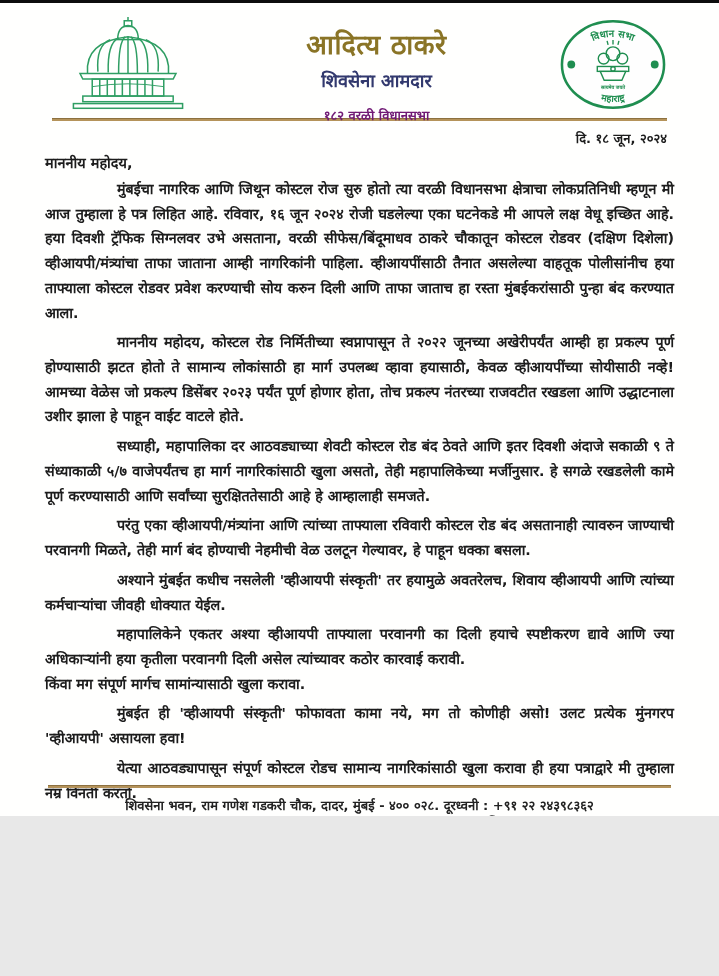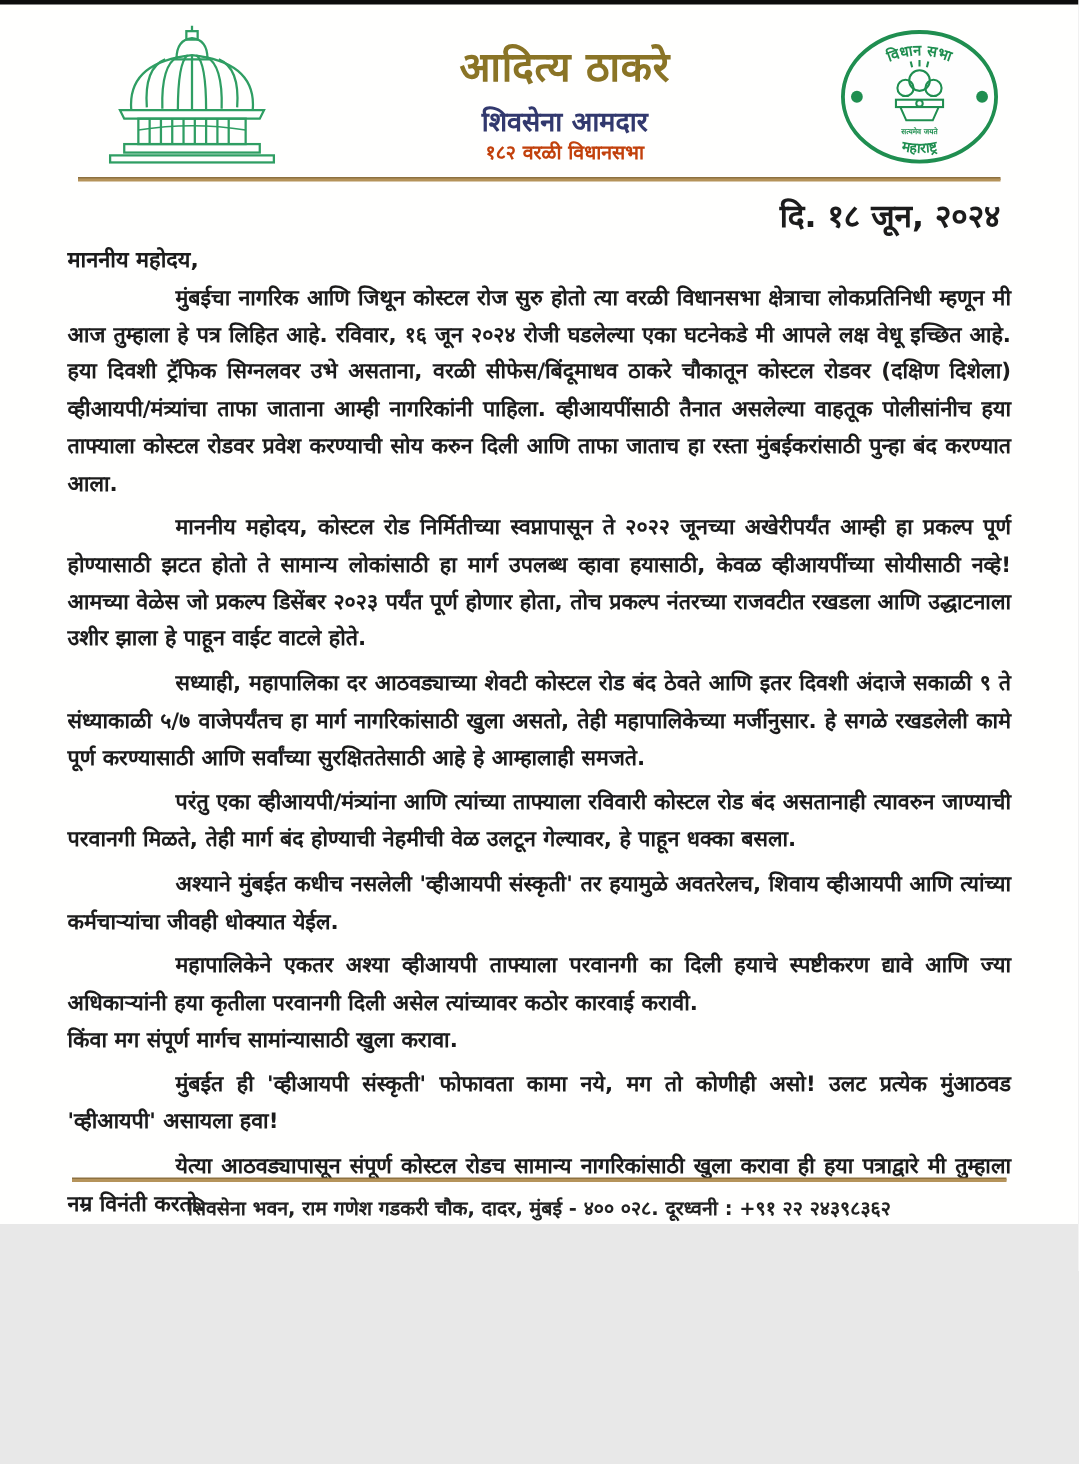--- a/index.html
+++ b/index.html
@@ -16,25 +16,25 @@
   }
   
   .letterhead {
     display:flex; align-items:flex-start; justify-content:space-between;
     padding:14px 52px 0 62px; height:108px;
   }
   .logo-dome { width:132px; height:96px; flex:0 0 auto; }
   .head-center { text-align:center; padding-top:8px; flex:1; }
   .head-name { font-size:27px; font-weight:bold; color:#8a7426; letter-spacing:.5px; }
   .head-role { font-size:18px; font-weight:bold; color:#32396e; margin-top:6px; }
-  .head-constituency { font-size:13px; font-weight:bold; color:#c2410c; margin-top:0; }
+  .head-constituency { font-size:13px; font-weight:bold; color:#701a75; margin-top:14px; }
   .logo-emblem { width:108px; height:96px; flex:0 0 auto; }
   .gold-rule { height:2px; background:#b5935a; margin:8px 52px 0 52px; box-shadow:0 -1px 0 #8d7140; }
   
-  .date-row { text-align:right; padding:8px 52px 0 0; font-size:21px; font-weight:bold; }
+  .date-row { text-align:right; padding:8px 52px 0 0; font-size:13px; font-weight:bold; }
   .content { padding:2px 45px 0 45px; }
   .recipient p { font-size:14.5px; font-weight:bold; line-height:1.75; }
   .salutation { font-size:14.5px; font-weight:bold; margin-top:3px; }
   
   .body-text p {
     font-size:14.3px; font-weight:bold; line-height:1.73;
     text-align:justify; text-indent:72px; margin-top:5px;
   }
   .body-text p.no-indent { text-indent:0; margin-top:0; }
   
@@ -127,21 +127,21 @@
     <p class="salutation">माननीय महोदय,</p>
 
     <div class="body-text">
       <p>मुंबईचा नागरिक आणि जिथून कोस्टल रोज सुरु होतो त्या वरळी विधानसभा क्षेत्राचा लोकप्रतिनिधी म्हणून मी आज तुम्हाला हे पत्र लिहित आहे. रविवार, १६ जून २०२४ रोजी घडलेल्या एका घटनेकडे मी आपले लक्ष वेधू इच्छित आहे. हया दिवशी ट्रॅफिक सिग्नलवर उभे असताना, वरळी सीफेस/बिंदूमाधव ठाकरे चौकातून कोस्टल रोडवर (दक्षिण दिशेला) व्हीआयपी/मंत्र्यांचा ताफा जाताना आम्ही नागरिकांनी पाहिला. व्हीआयपींसाठी तैनात असलेल्या वाहतूक पोलीसांनीच हया ताफ्याला कोस्टल रोडवर प्रवेश करण्याची सोय करुन दिली आणि ताफा जाताच हा रस्ता मुंबईकरांसाठी पुन्हा बंद करण्यात आला.</p>
       <p>माननीय महोदय, कोस्टल रोड निर्मितीच्या स्वप्नापासून ते २०२२ जूनच्या अखेरीपर्यंत आम्ही हा प्रकल्प पूर्ण होण्यासाठी झटत होतो ते सामान्य लोकांसाठी हा मार्ग उपलब्ध व्हावा हयासाठी, केवळ व्हीआयपींच्या सोयीसाठी नव्हे! आमच्या वेळेस जो प्रकल्प डिसेंबर २०२३ पर्यंत पूर्ण होणार होता, तोच प्रकल्प नंतरच्या राजवटीत रखडला आणि उद्धाटनाला उशीर झाला हे पाहून वाईट वाटले होते.</p>
       <p>सध्याही, महापालिका दर आठवड्याच्या शेवटी कोस्टल रोड बंद ठेवते आणि इतर दिवशी अंदाजे सकाळी ९ ते संध्याकाळी ५/७ वाजेपर्यंतच हा मार्ग नागरिकांसाठी खुला असतो, तेही महापालिकेच्या मर्जीनुसार. हे सगळे रखडलेली कामे पूर्ण करण्यासाठी आणि सर्वांच्या सुरक्षिततेसाठी आहे हे आम्हालाही समजते.</p>
       <p>परंतु एका व्हीआयपी/मंत्र्यांना आणि त्यांच्या ताफ्याला रविवारी कोस्टल रोड बंद असतानाही त्यावरुन जाण्याची परवानगी मिळते, तेही मार्ग बंद होण्याची नेहमीची वेळ उलटून गेल्यावर, हे पाहून धक्का बसला.</p>
       <p>अश्याने मुंबईत कधीच नसलेली 'व्हीआयपी संस्कृती' तर हयामुळे अवतरेलच, शिवाय व्हीआयपी आणि त्यांच्या कर्मचाऱ्यांचा जीवही धोक्यात येईल.</p>
       <p>महापालिकेने एकतर अश्या व्हीआयपी ताफ्याला परवानगी का दिली हयाचे स्पष्टीकरण द्यावे आणि ज्या अधिकाऱ्यांनी हया कृतीला परवानगी दिली असेल त्यांच्यावर कठोर कारवाई करावी.</p>
       <p class="no-indent">किंवा मग संपूर्ण मार्गच सामांन्यासाठी खुला करावा.</p>
-      <p>मुंबईत ही 'व्हीआयपी संस्कृती' फोफावता कामा नये, मग तो कोणीही असो! उलट प्रत्येक मुंआठवड 'व्हीआयपी' असायला हवा!</p>
+      <p>मुंबईत ही 'व्हीआयपी संस्कृती' फोफावता कामा नये, मग तो कोणीही असो! उलट प्रत्येक मुंनगरप 'व्हीआयपी' असायला हवा!</p>
       <p>येत्या आठवड्यापासून संपूर्ण कोस्टल रोडच सामान्य नागरिकांसाठी खुला करावा ही हया पत्राद्वारे मी तुम्हाला नम्र विनंती करतो.</p>
     </div>
 
     <div class="closing">
       <div class="closing-label">आपला विनम्र</div>
       <svg class="signature-svg" viewBox="0 0 150 44" fill="none" stroke="#4757a8" stroke-width="2.2" stroke-linecap="round">
         <path d="M28,18 C22,8 34,5 38,12 C42,19 32,26 24,38 C20,43 16,38 22,30"></path>
         <path d="M52,14 L46,36"></path>
         <path d="M62,16 L72,34 L82,24"></path>
         <path d="M84,30 L122,6"></path>

